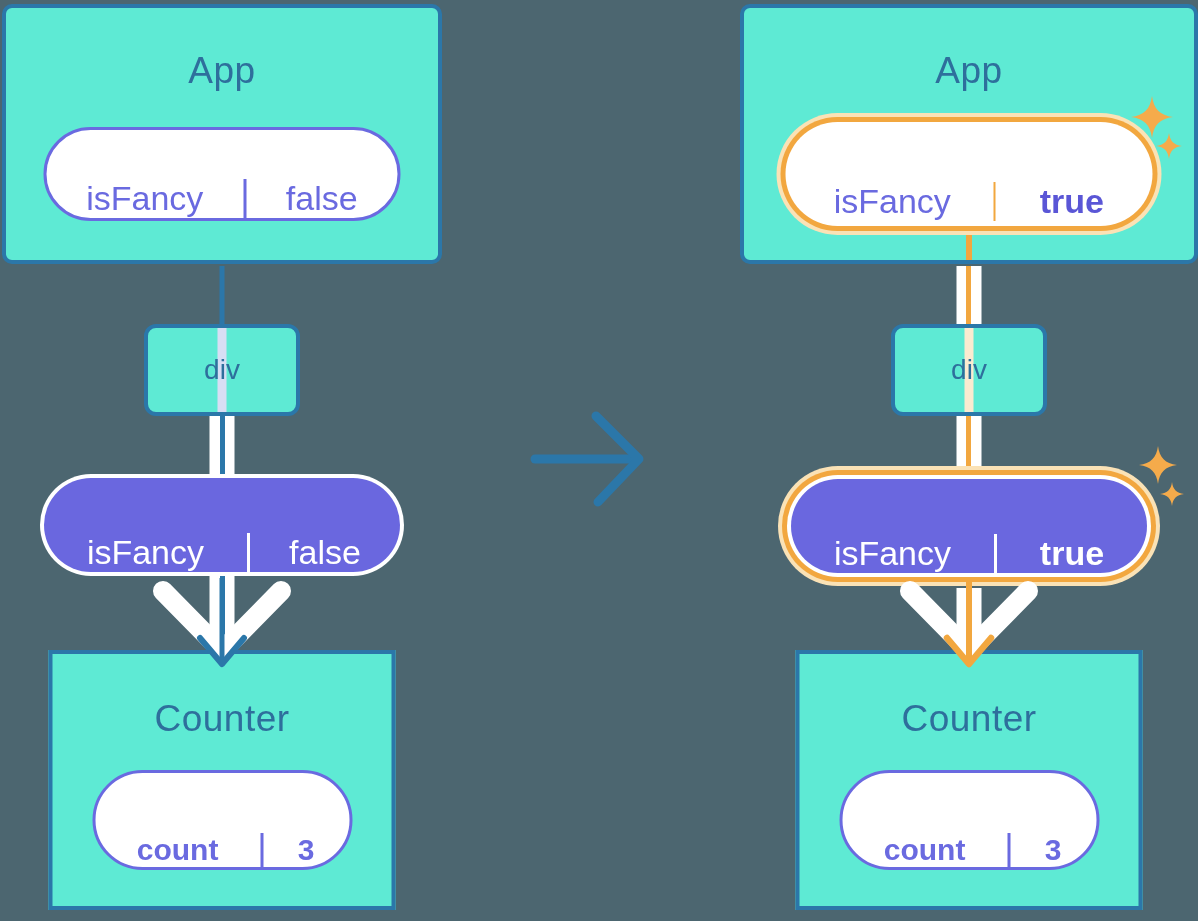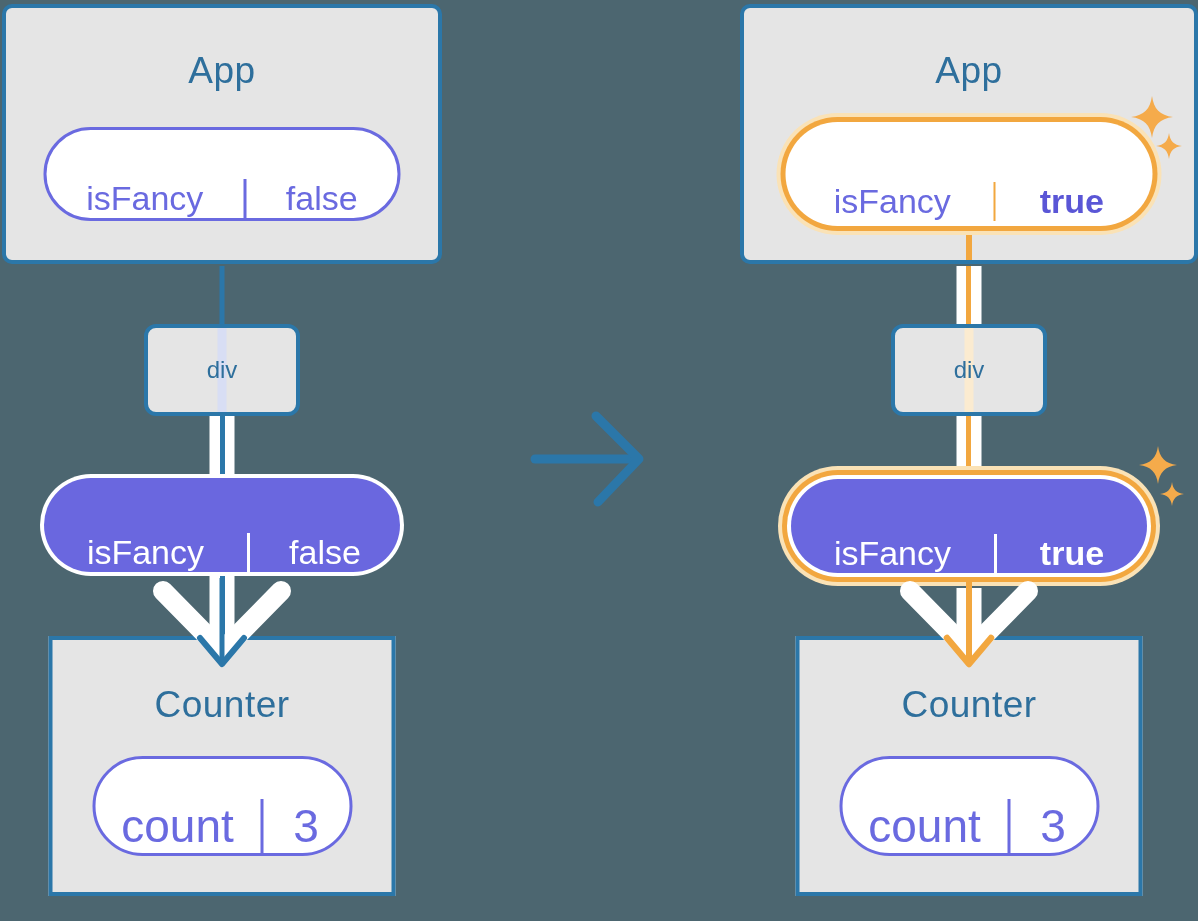--- a/index.html
+++ b/index.html
@@ -9,21 +9,21 @@
     background:#4C6670;
     position:relative;overflow:hidden;
   }
   .canvas{position:absolute;inset:0;background:#4C6670;}
 
   .tree{position:absolute;top:0;height:921px;}
   .tree.before{left:2px;width:440px;--pipe:#2B77A9;--pipe-light:#D8DEF4;}
   .tree.after{left:740px;width:458px;--pipe:#F2A73F;--pipe-light:#FBEBD0;}
 
   .card{
-    position:absolute;background:#e5e5e5;border:4px solid #2B77A9;
+    position:absolute;background:#5eead4;border:4px solid #2B77A9;
     box-sizing:border-box;
   }
   .app-card{top:4px;left:0;right:0;height:260px;border-radius:10px;}
   .card-title{
     position:absolute;left:0;right:0;text-align:center;
     color:#2E6F9C;font-size:37px;font-weight:500;letter-spacing:.5px;
   }
   .app-card .card-title{top:42px;}
 
   
@@ -55,39 +55,39 @@
   }
   .prop-pill .cell{color:#fff;}
   .prop-pill .cell.key{border-right:3px solid #fff;}
   .after .prop-pill{
     top:479px;
     box-shadow:0 0 0 4px #fff,0 0 0 9px #F2A73F,0 0 0 13px #FAE2B6;
   }
   .after .prop-pill .cell.val{font-weight:700;}
 
   .count-pill{top:116px;width:260px;height:100px;border:3px solid #6A6AE0;}
-  .count-pill .cell{font-size:46px;}
+  .count-pill .cell{font-size:30px;font-weight:bold;}
   .count-pill .cell.key{width:65%;}
 
   
   .div-box{
     top:324px;left:50%;transform:translateX(-50%);
     width:156px;height:92px;border-radius:12px;
   }
   .div-box .through-line{
     position:absolute;top:0;bottom:0;left:50%;transform:translateX(-50%);
     width:9px;background:var(--pipe-light);
   }
   .div-box .div-label{
     position:absolute;inset:0;display:flex;align-items:center;justify-content:center;
-    color:#2E6F9C;font-size:24px;font-weight:500;
-  }
-
-  
-  .counter-card{top:636px;left:50%;transform:translateX(-50%);
+    color:#2E6F9C;font-size:28px;font-weight:500;
+  }
+
+  
+  .counter-card{top:650px;left:50%;transform:translateX(-50%);
     width:347px;height:260px;border-radius:0;}
   .counter-card .card-title{top:44px;}
 
   
   .edge{
     position:absolute;left:50%;transform:translateX(-50%);
     width:5px;background:var(--pipe);
   }
   .edge-app-div{top:266px;height:60px;}
   .pipe{

